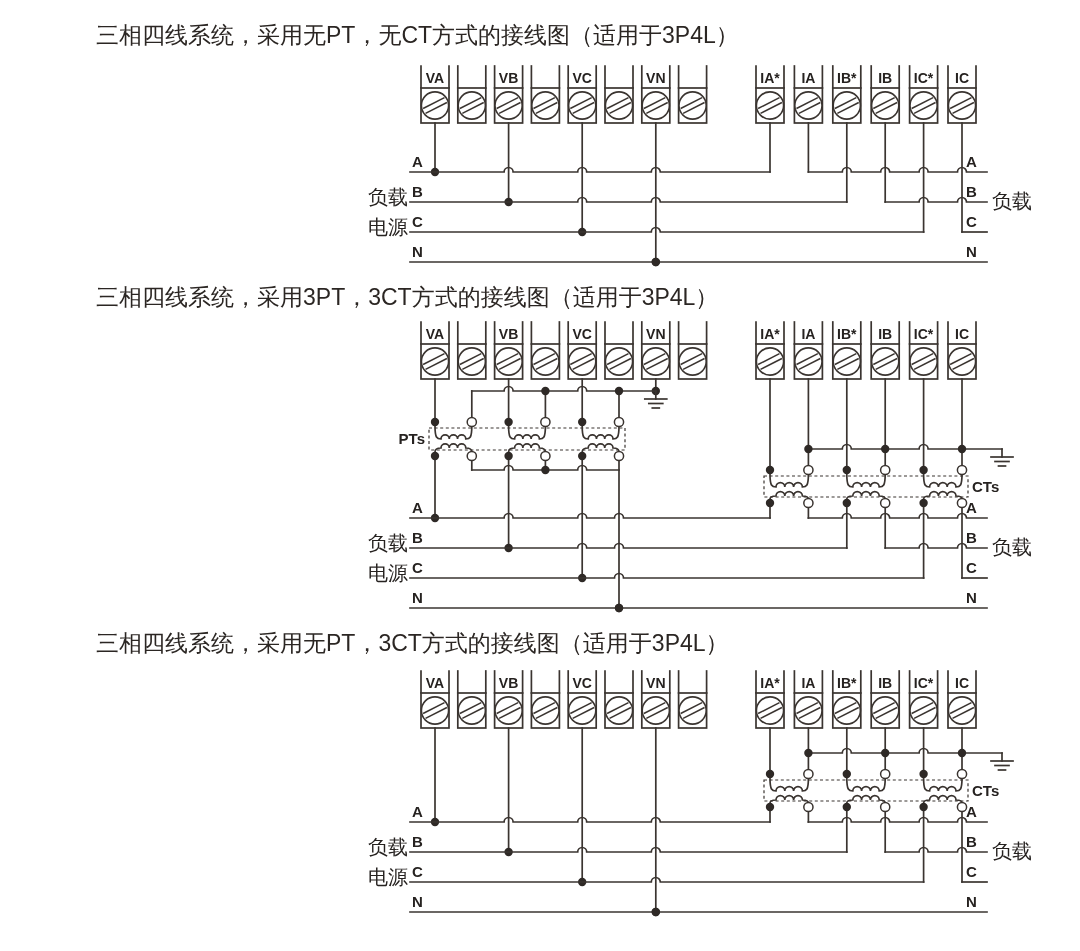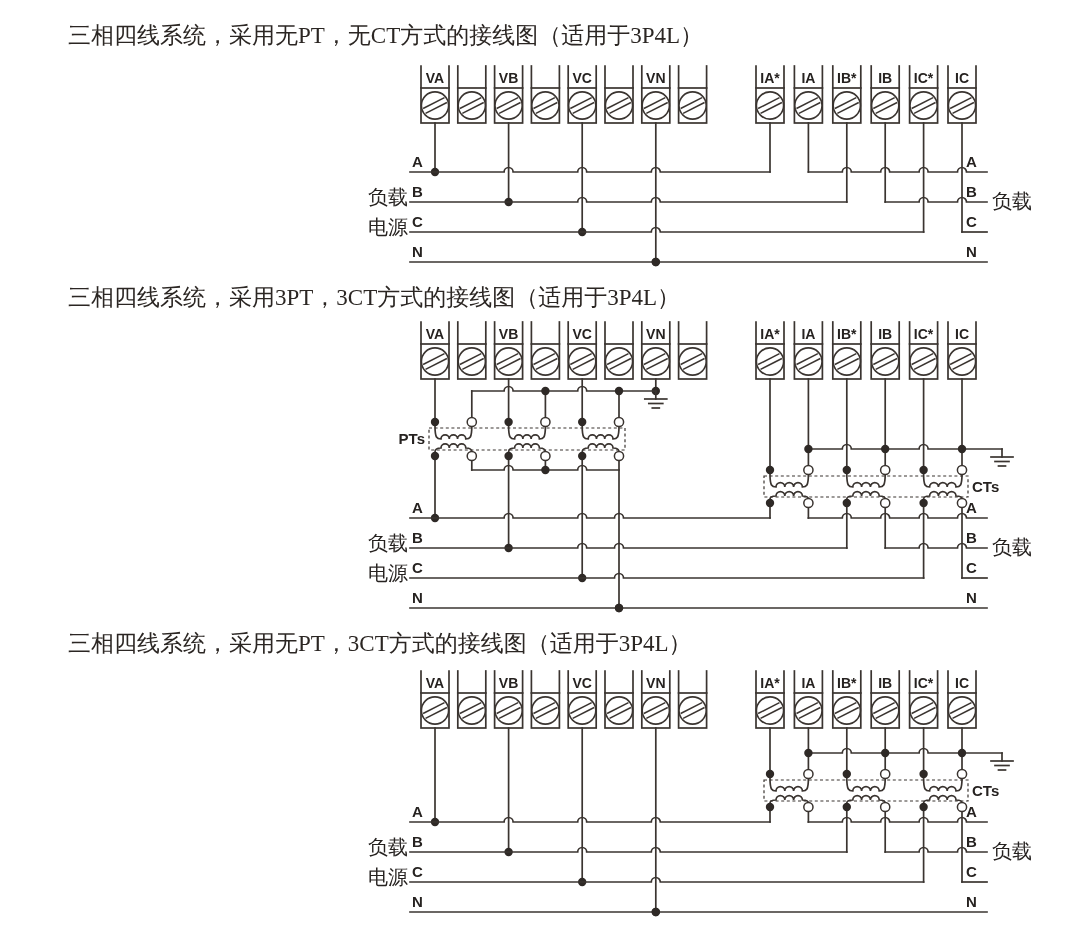--- a/index.html
+++ b/index.html
@@ -1,19 +1,19 @@
 <!DOCTYPE html>
 <html><head>
 <meta charset="utf-8">
 <style>
   html,body{margin:0;padding:0;background:#ffffff;}
   body{width:1080px;height:951px;position:relative;overflow:hidden;}
   .title{
-    position:absolute;left:68px;
-    font-family:Liberation Serif, serif;
+    position:absolute;left:96px;
+    font-family:Liberation Sans, sans-serif;
     font-size:23px;color:#2b2623;white-space:nowrap;
   }
   #diagram-svg{position:absolute;left:0;top:0;}
   .wire{stroke:#3a3430;stroke-width:1.7;fill:none;stroke-linecap:square;}
   .dot{fill:#2e2926;stroke:none;}
   .oc{fill:#ffffff;stroke:#3a3430;stroke-width:1.5;}
   .tbox{fill:#ffffff;stroke:#3a3430;stroke-width:1.7;}
   .screw{fill:#ffffff;stroke:#3a3430;stroke-width:1.6;}
   .slot{stroke:#3a3430;stroke-width:1.5;}
   .dash{fill:none;stroke:#3a3430;stroke-width:1.2;stroke-dasharray:3 2.6;}

